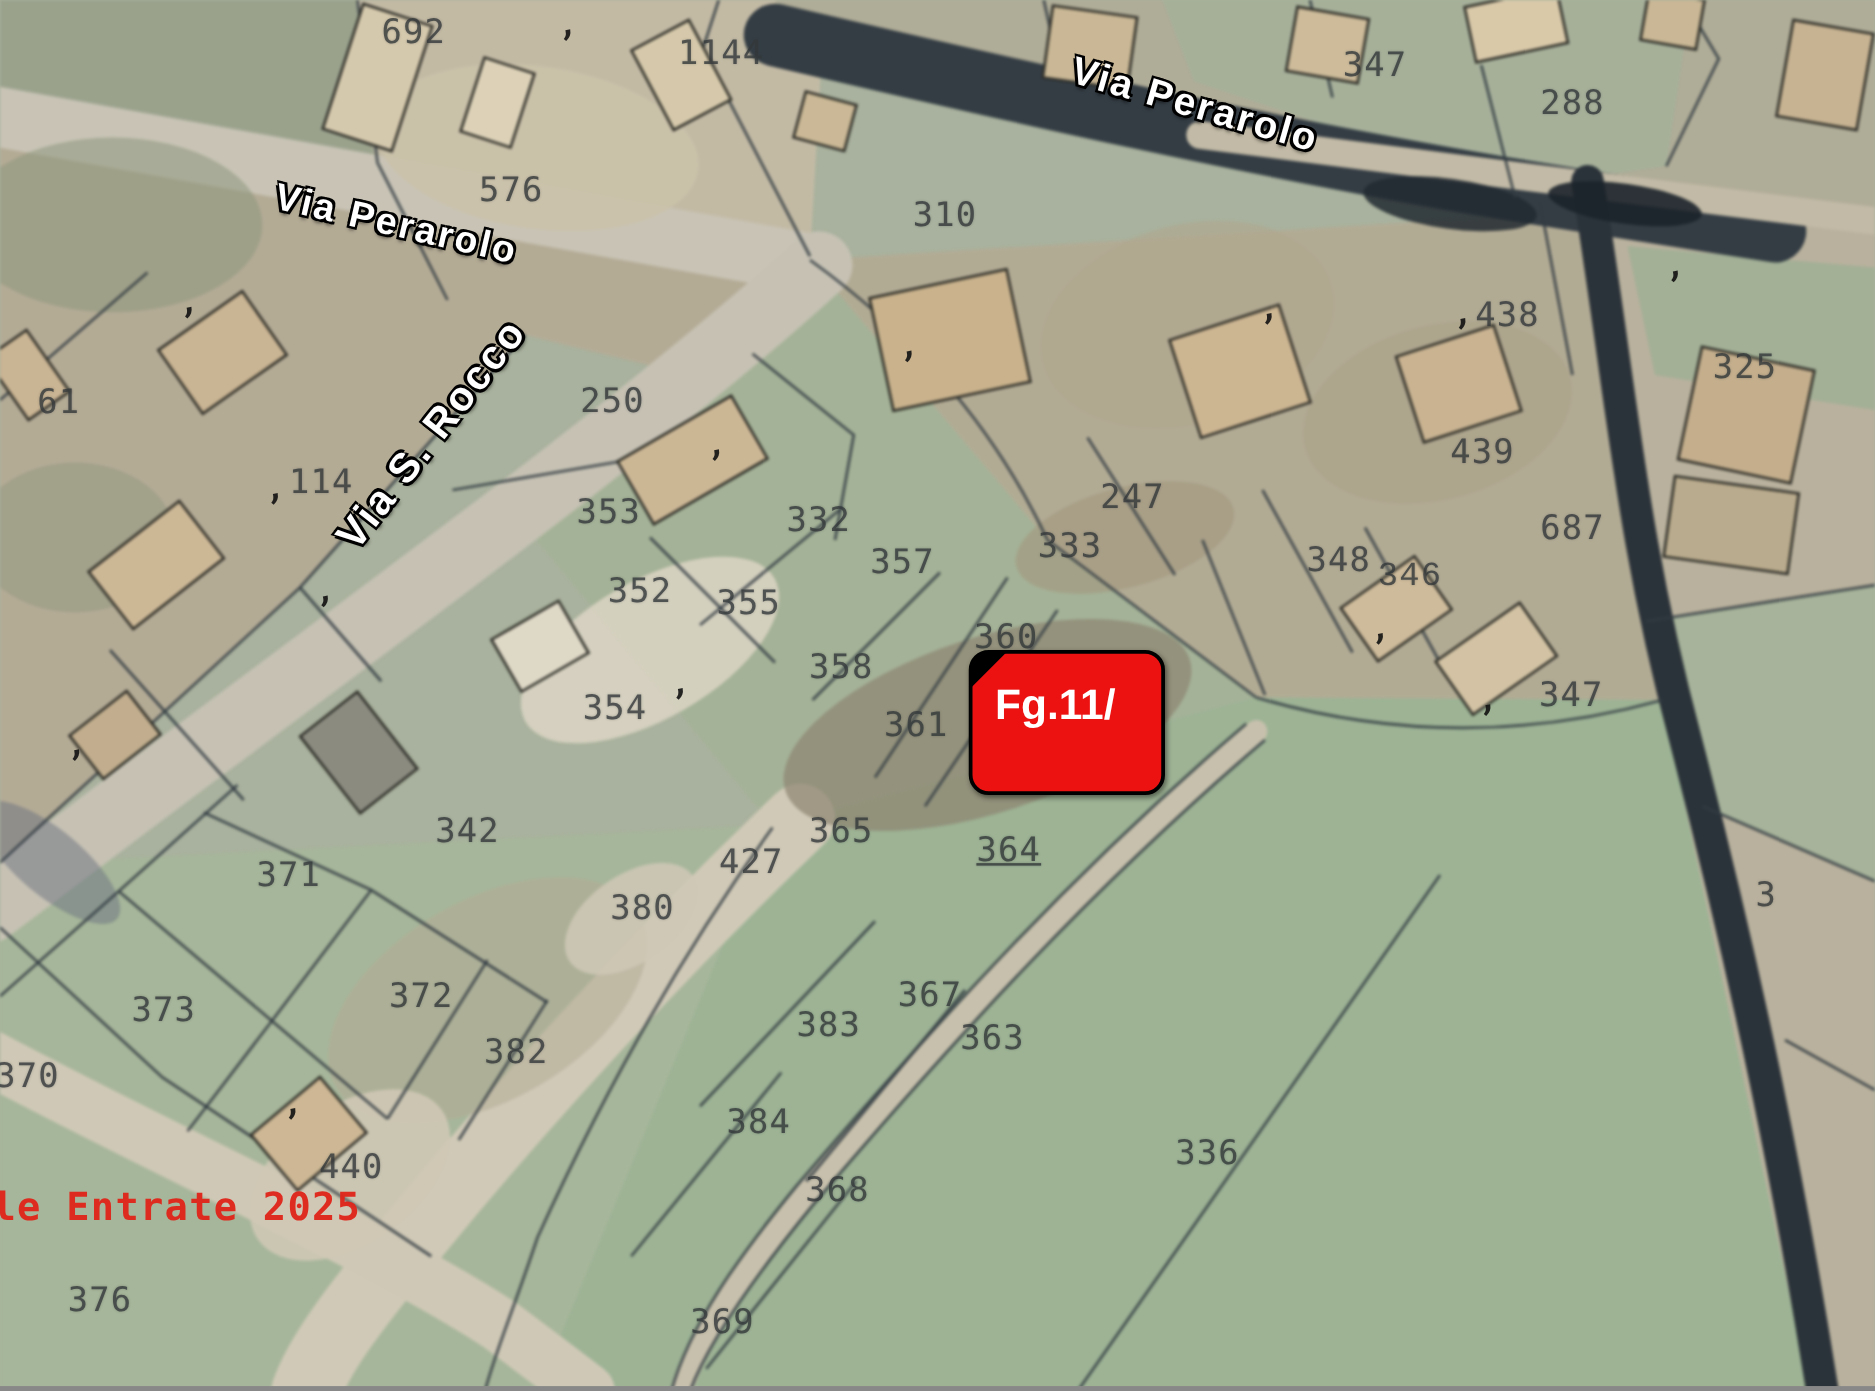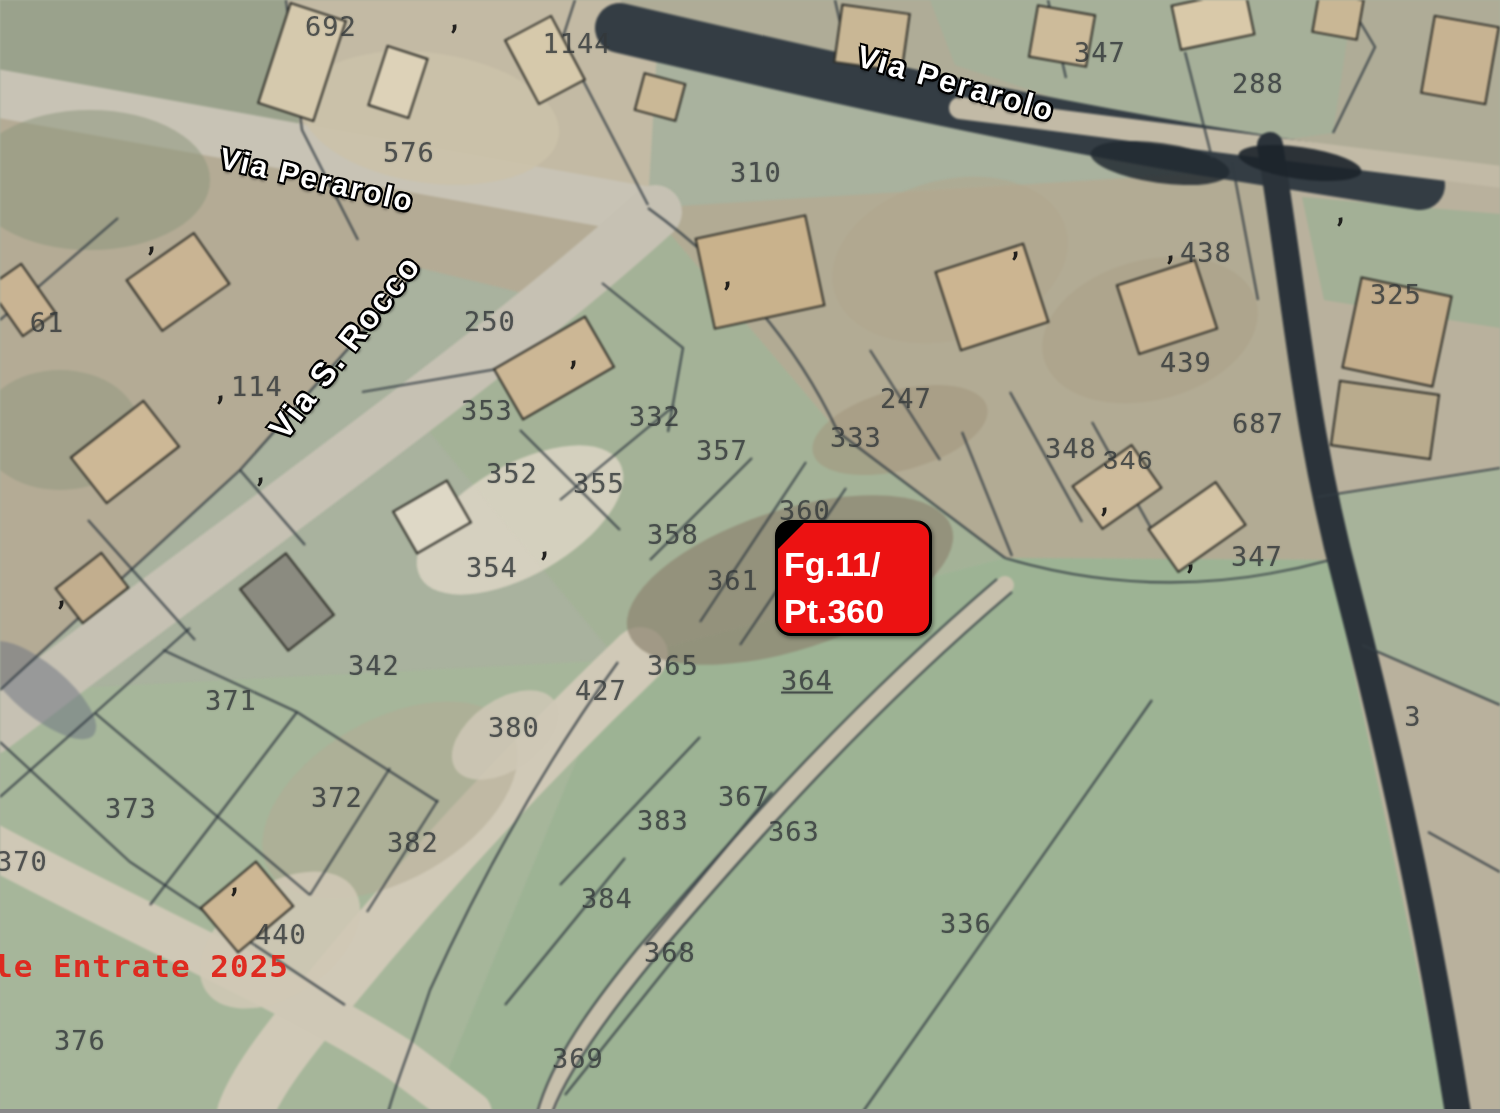--- a/index.html
+++ b/index.html
@@ -27,21 +27,21 @@
   }
   .anno-box{
     position:absolute;border:3px solid #000;border-radius:16px;
     box-shadow:1px 2px 4px rgba(0,0,0,.45);box-sizing:border-box;
   }
   .anno-wedge{
     position:absolute;left:-1px;top:-1px;width:28px;height:28px;background:#000;
     clip-path:polygon(0 0,100% 0,0 100%);border-top-left-radius:14px;
   }
   .anno-line{
-    font-weight:bold;line-height:47px;padding-left:6px;
+    font-weight:bold;line-height:47px;padding-left:18px;
     font-family:"Liberation Sans",sans-serif;
   }
   .anno-line.first{margin-top:18px;}
   .attribution{
     position:absolute;transform:translateY(-50%);
     font-family:"DejaVu Sans Mono",monospace;font-weight:bold;
     white-space:nowrap;letter-spacing:1px;opacity:.95;
   }
 </style>
 </head>
@@ -215,17 +215,16 @@
       <div class="bmark" style="left: 1106px; top: 519px;">’</div>
       <div class="bmark" style="left: 1192px; top: 576px;">’</div>
       <div class="bmark" style="left: 546px; top: 563px;">’</div>
       <div class="bmark" style="left: 63px; top: 612px;">’</div>
       <div class="bmark" style="left: 236px; top: 899px;">’</div>
     </div>
 
   <div class="anno-box" id="annoBox" style="left: 775px; top: 520px; width: 157px; height: 116px; background: rgb(236, 18, 18); border-color: rgb(0, 0, 0); color: rgb(255, 255, 255);">
     <div class="anno-wedge"></div>
     <div class="anno-line first" style="font-size: 34px;">Fg.11/</div>
-    <div class="anno-line" style="font-size: 34px;">Pt.360</div>
   </div>
 
   <div class="attribution" id="attrib" style="left: -6px; top: 966px; color: rgb(224, 36, 26); font-size: 31px;">le Entrate 2025</div>
 </div>
 
 </body></html>

